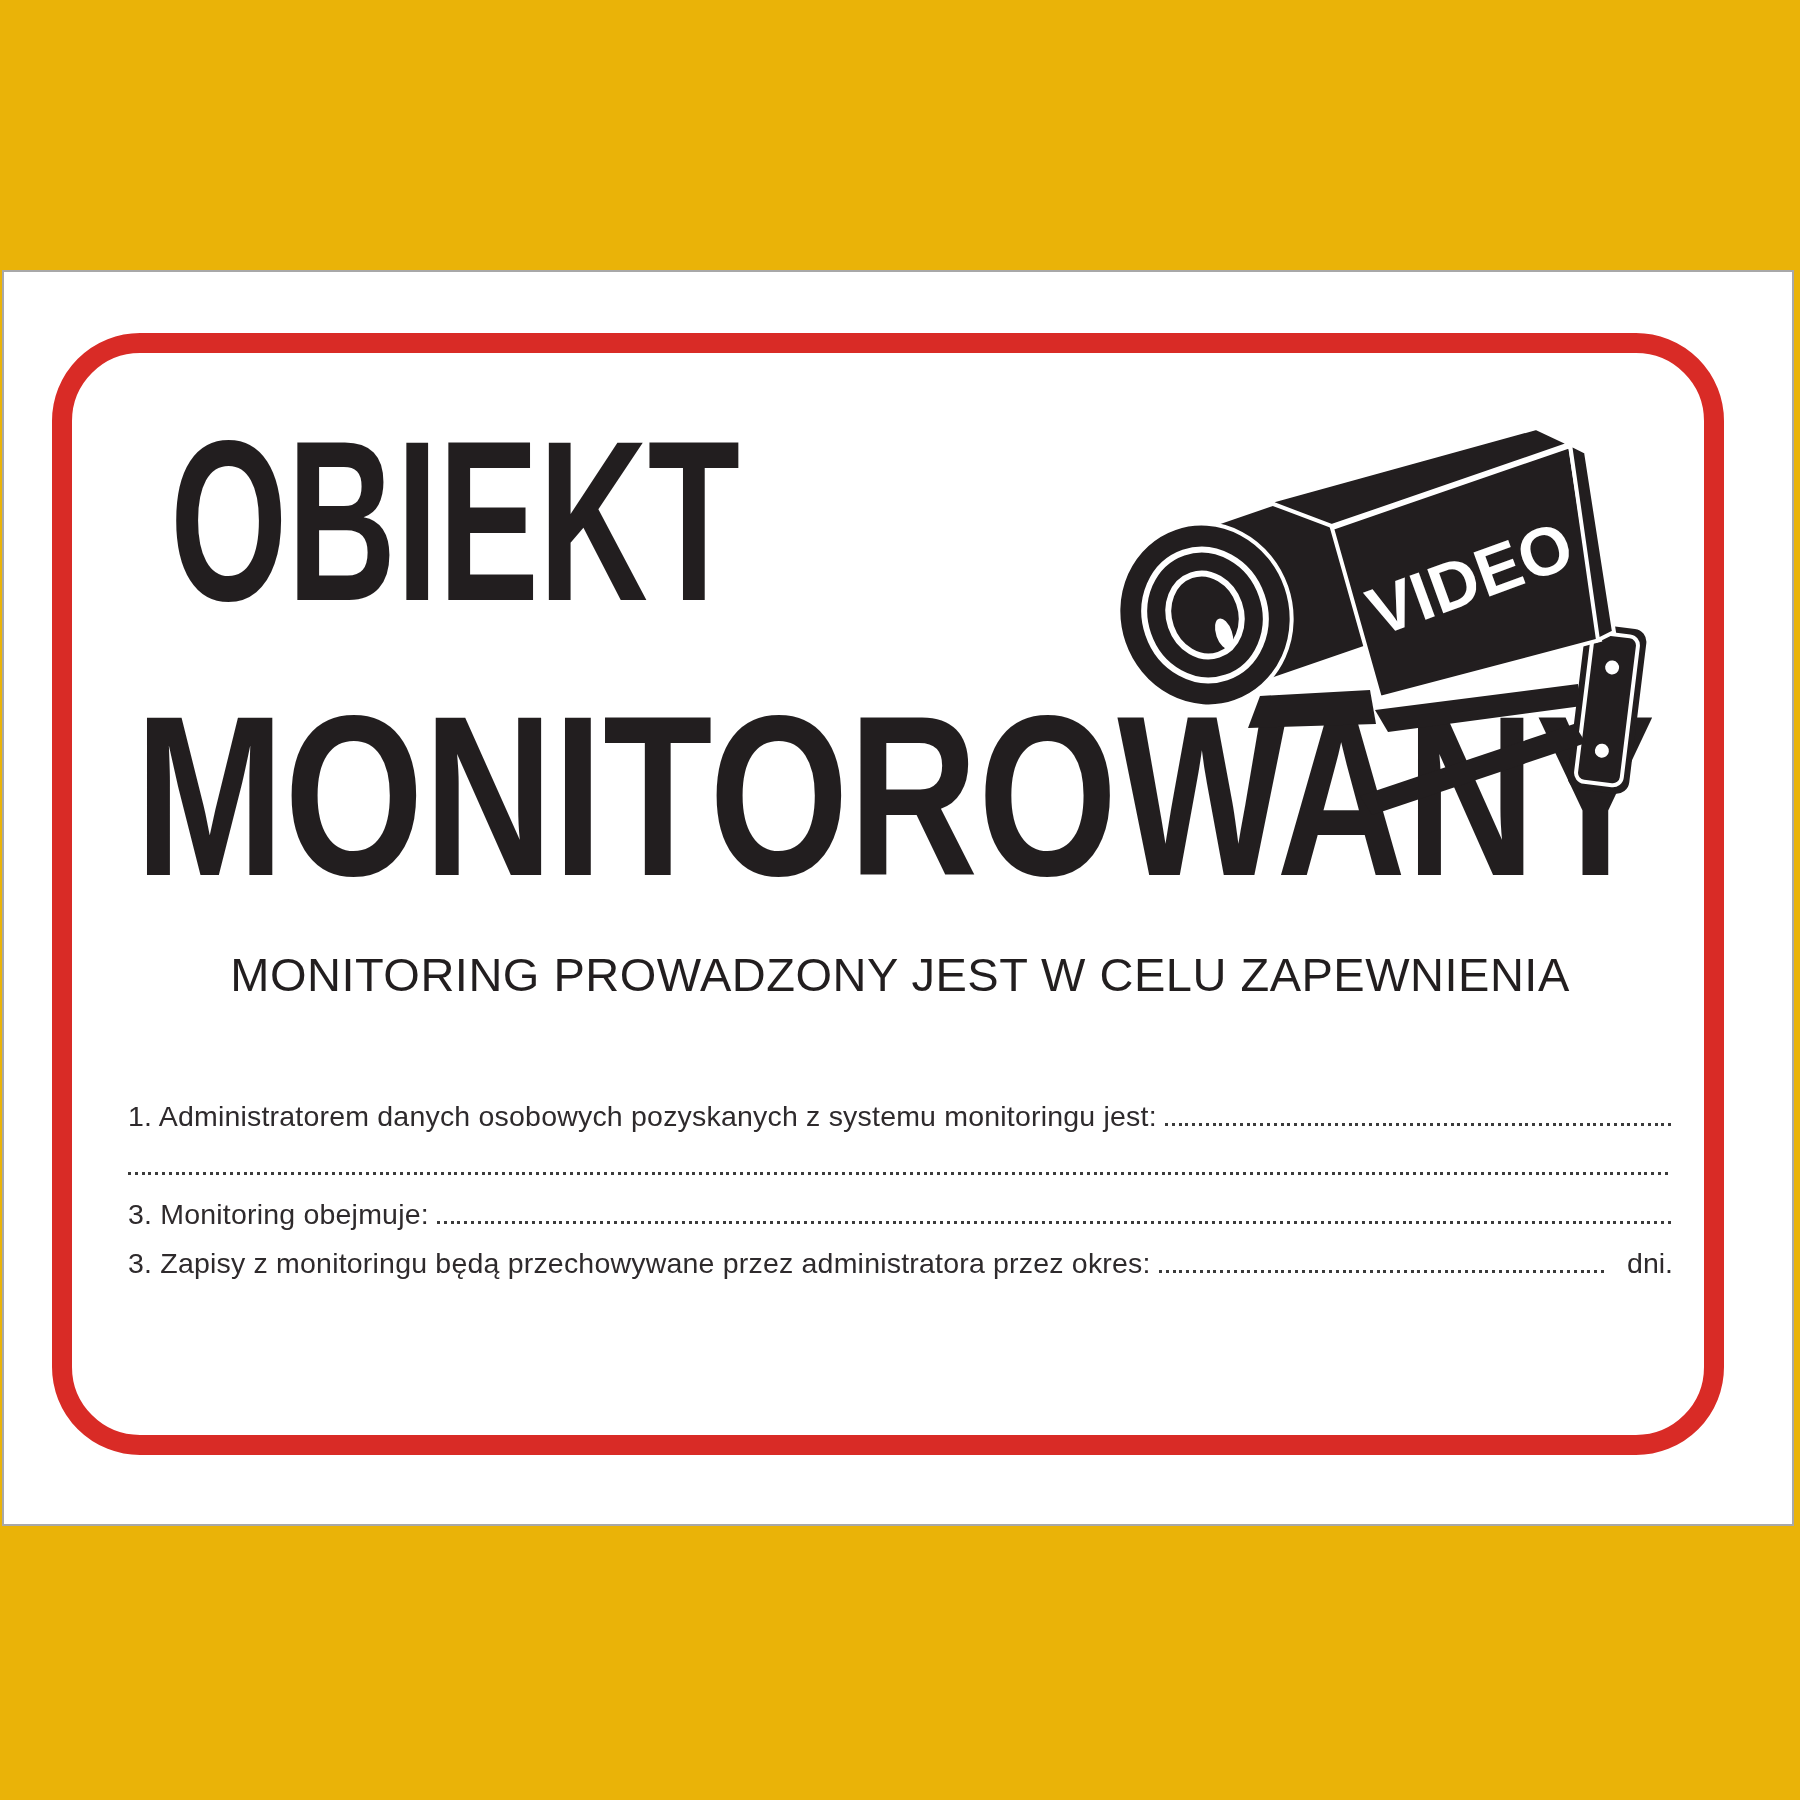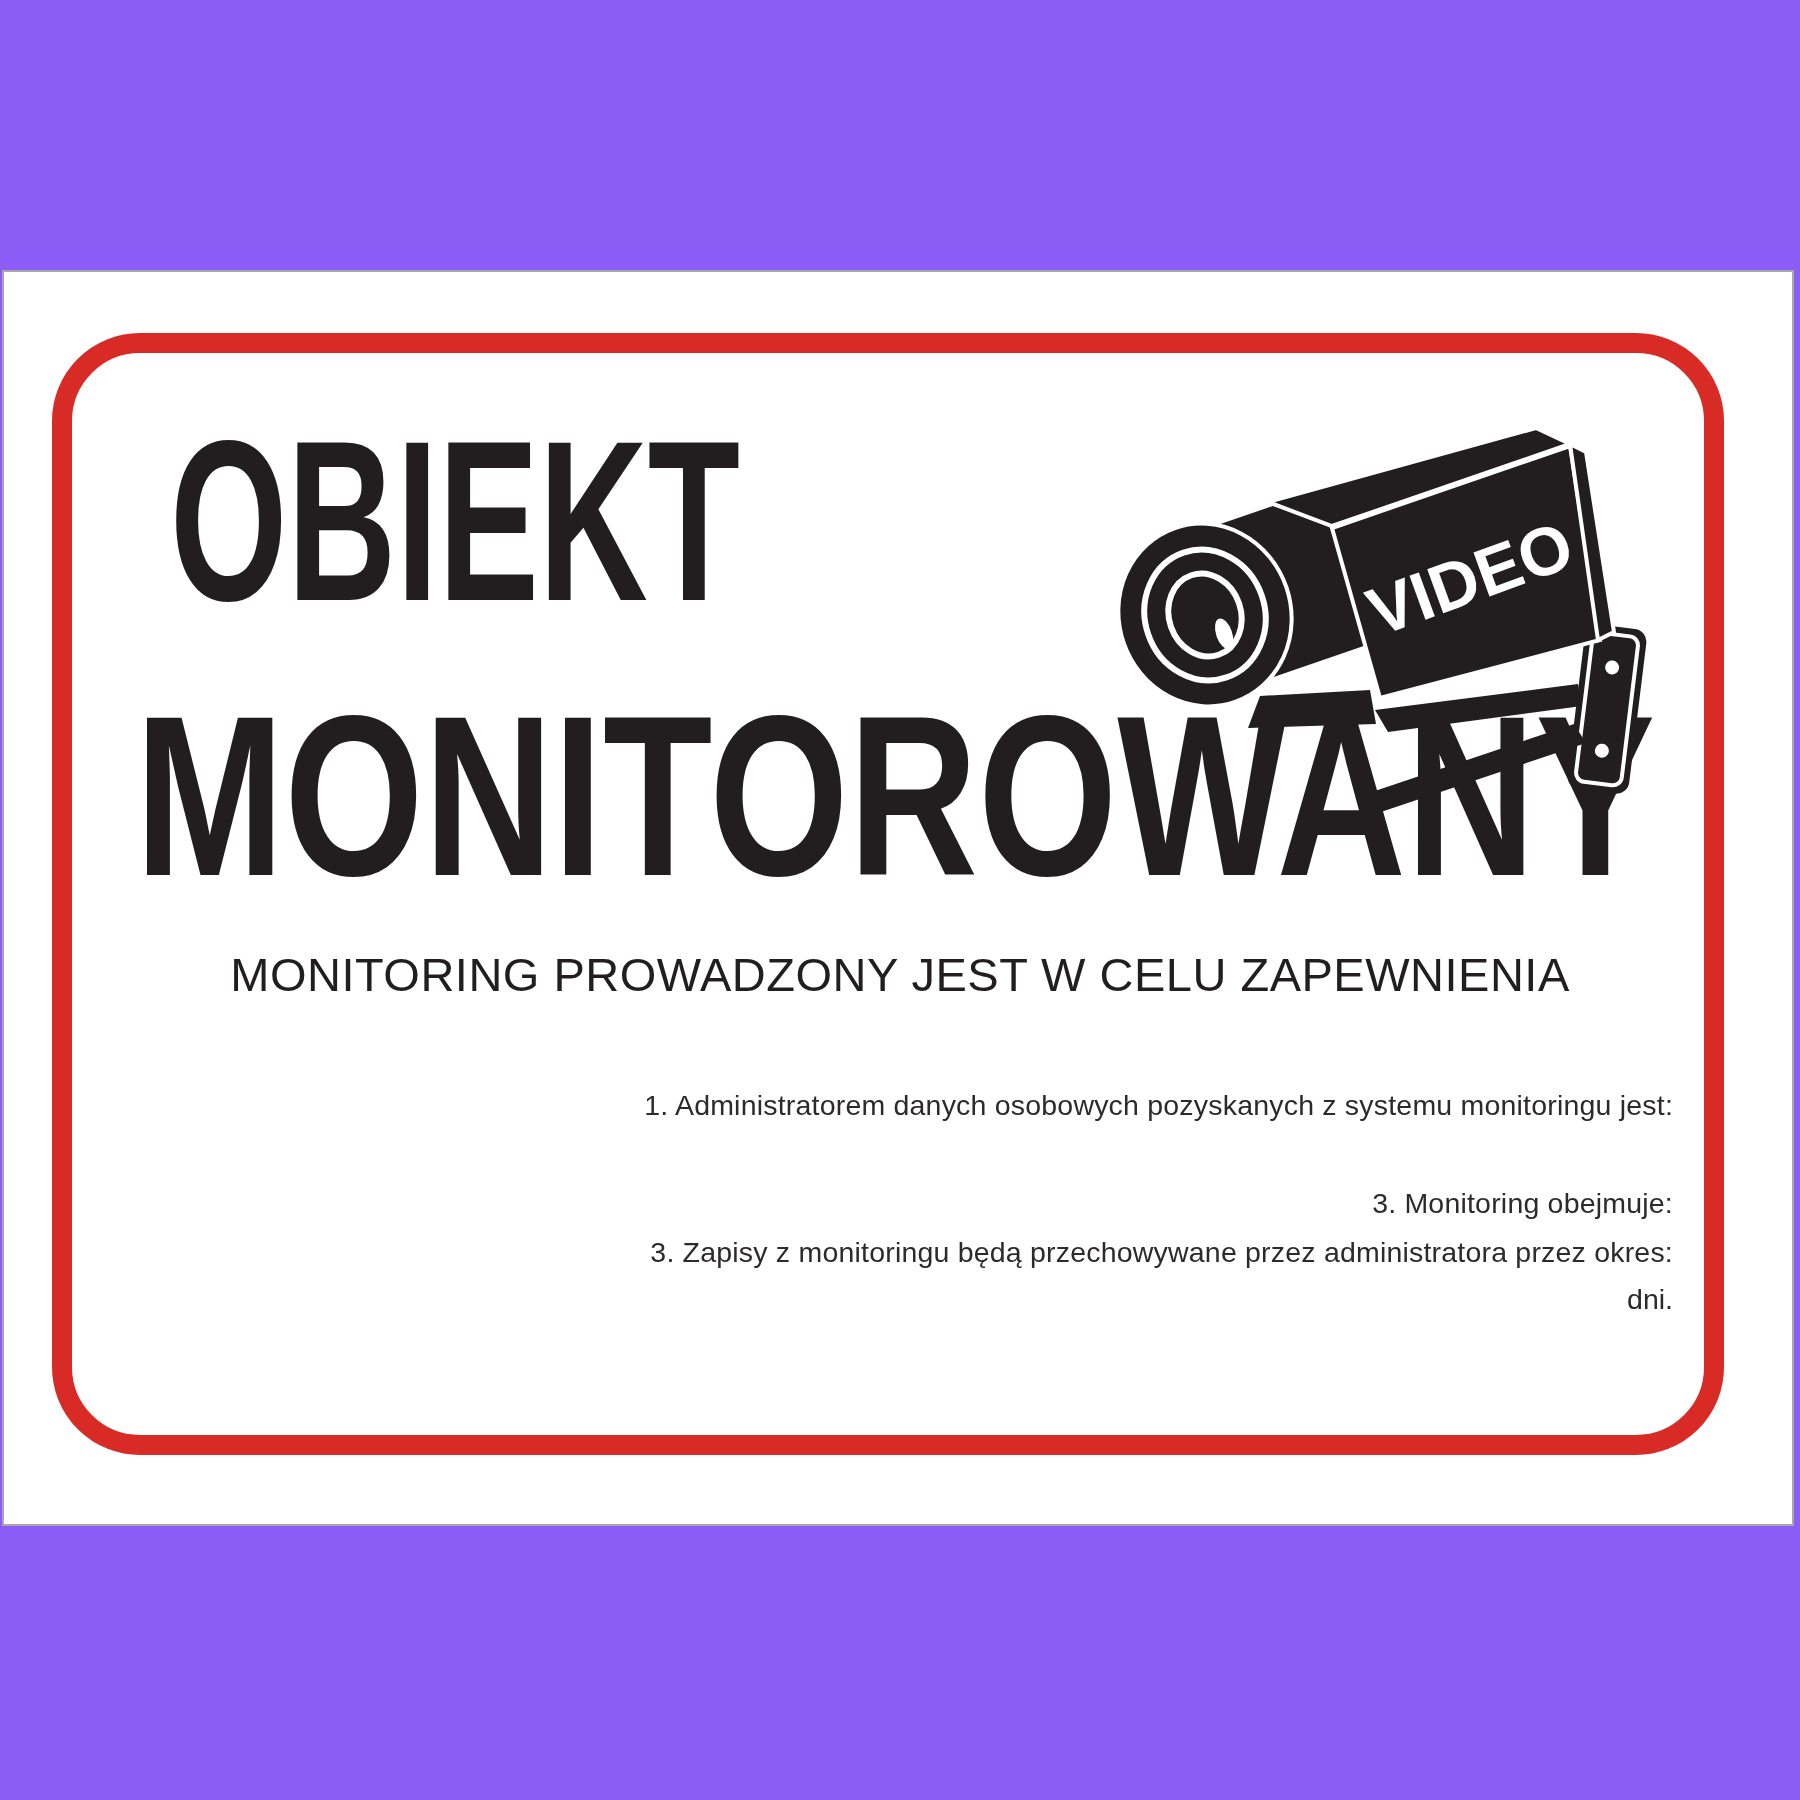--- a/index.html
+++ b/index.html
@@ -1,27 +1,27 @@
 <!DOCTYPE html>
 <html><head>
 <meta charset="utf-8">
 <style>
   html,body{margin:0;padding:0;background:#ffffff;}
-  .stage{position:relative;width:1800px;height:1800px;background:#8b5cf6;overflow:hidden;
+  .stage{position:relative;width:1800px;height:1800px;background:#eab308;overflow:hidden;
          font-family:"Liberation Sans", sans-serif;}
   .photo-frame{position:absolute;left:2px;top:270px;width:1792px;height:1256px;
          background:#ffffff;border:2px solid #a8a8a8;box-sizing:border-box;}
   .sign-panel{position:absolute;left:52px;top:333px;width:1672px;height:1122px;
          border:20px solid #d92b26;border-radius:88px;box-sizing:border-box;background:#ffffff;}
   .headline-svg{position:absolute;overflow:visible;}
   .headline-svg text{fill:#221e1f;font-family:"Liberation Sans", sans-serif;font-weight:bold;}
   .subtitle{position:absolute;left:90px;top:946px;width:1620px;text-align:center;
          color:#221e1f;font-weight:normal;font-size:47px;line-height:57px;letter-spacing:.5px;}
   .clauses{position:absolute;left:128px;top:1086px;width:1545px;color:#2e2a2c;}
-  .clause-row{display:flex;align-items:flex-end;height:49px;flex-direction:column;}
+  .clause-row{display:flex;align-items:flex-end;height:49px;}
   .clause-label{white-space:nowrap;font-size:28.5px;line-height:38px;letter-spacing:.2px;}
   .clause-suffix{white-space:nowrap;font-size:28.5px;line-height:38px;margin-left:21px;}
   .leader{flex:1 1 auto;height:3.2px;margin:0 2px 9px 8px;
          background-image:repeating-linear-gradient(90deg,#3b3b3b 0 3px,transparent 3px 6.8px);}
   .clause-row .leader:first-child{margin-left:0;}
   .camera-svg{position:absolute;left:1030px;top:400px;}
 </style>
 </head>
 <body>
 

